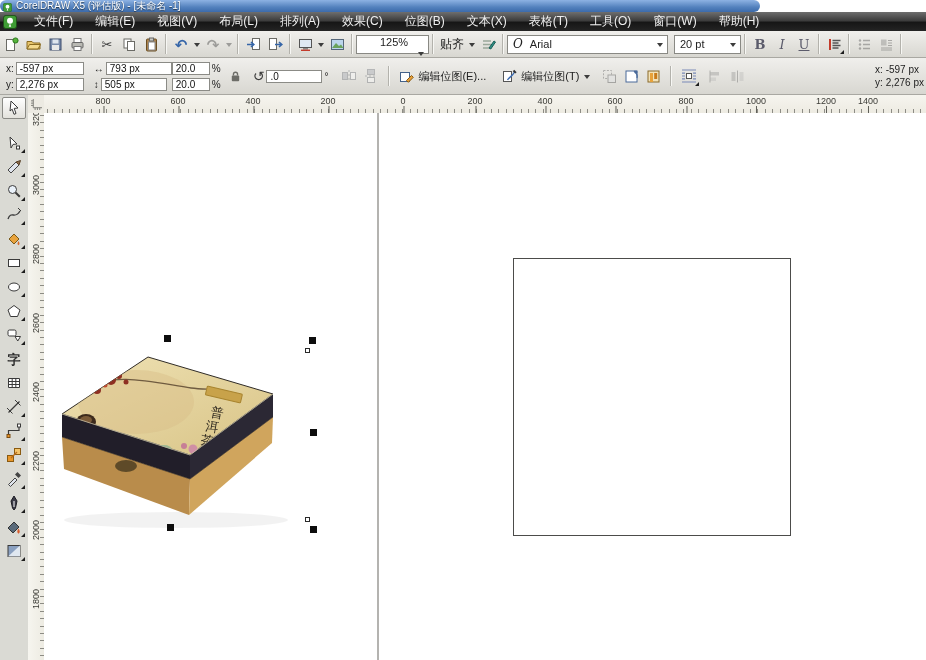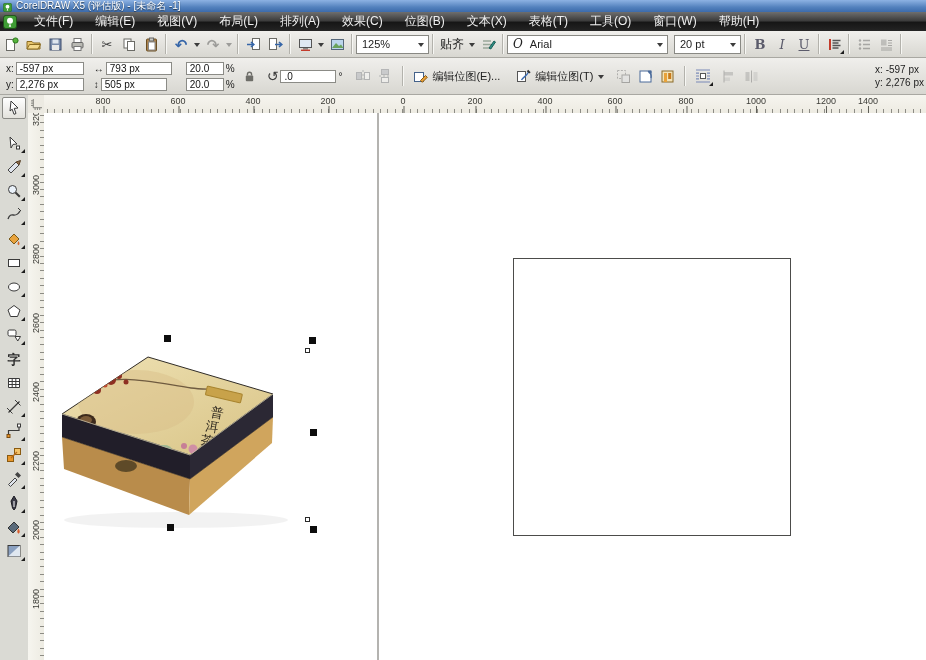--- a/index.html
+++ b/index.html
@@ -1,21 +1,21 @@
 <!DOCTYPE html>
 <html><head>
 <meta charset="utf-8">
 <style>
   html,body{margin:0;padding:0;}
   body{font-family:"Liberation Sans","DejaVu Sans",sans-serif;background:#888;}
   .app{position:relative;width:926px;height:660px;overflow:hidden;background:#fff;-webkit-user-select:none;user-select:none;}
 
   
-  .titlebar{position:absolute;left:0;top:0;width:926px;height:12px;
-    background:linear-gradient(#8db2e3,#5381bd 60%,#3c6bab);display:flex;align-items:flex-end;overflow:hidden;}
+  .titlebar{position:absolute;left:0;top:0;width:760px;height:12px;
+    background:linear-gradient(#8db2e3,#5381bd 60%,#3c6bab);display:flex;align-items:flex-end;overflow:hidden;border-radius:6px;}
   .titlebar .t-ico{margin:0 4px 0 3px;}
   .titlebar .t-text{color:#fff;font-size:10px;line-height:12px;text-shadow:0 1px 1px #234;white-space:nowrap;}
 
   
   .menubar{position:absolute;left:0;top:12px;width:926px;height:19px;
     background:linear-gradient(180deg,#6e6e6e 0%,#3d3d3d 45%,#161616 55%,#242424 100%);
     display:flex;align-items:center;}
   .menubar .m-ico{margin:0 6px 0 3px;display:flex;}
   .menu-item{color:#efefef;font-size:12px;padding:0 11px;line-height:19px;cursor:default;white-space:nowrap;}
 
@@ -186,21 +186,21 @@
         </svg>
     </span>
     <span class="caret"></span>
     <span class="tb-btn">
       <svg width="15" height="15" viewBox="0 0 15 15">
           <rect x="1.5" y="2.5" width="12" height="10" fill="#bcd6ec" stroke="#55677a"></rect>
           <path d="M2 11 L6 6 L9 9 L11 7.5 L13.5 11 Z" fill="#6aa35c"></path>
         </svg>
     </span>
     <span class="sep"></span>
-    <span class="combo" style="width:64px;">
+    <span class="combo" style="width:64px;flex-direction:column;">
       <span>125%</span>
       <span class="caret"></span>
     </span>
     <span class="sep"></span>
     <span class="tb-btn tb-wide">
       <span style="font-size:12px;color:#222;">贴齐</span>
     </span>
     <span class="caret"></span>
     <span class="tb-btn">
       <svg width="15" height="15" viewBox="0 0 15 15">
@@ -267,21 +267,21 @@
     <div class="stack" style="margin-left:8px;">
       <div class="hrow">
         <span class="pb-lbl">↔</span>
         <span class="pb-input" style="width:66px;">793 px</span>
       </div>
       <div class="hrow">
         <span class="pb-lbl">↕</span>
         <span class="pb-input" style="width:66px;">505 px</span>
       </div>
     </div>
-    <div class="stack" style="margin-left:14px;">
+    <div class="stack" style="">
       <div class="hrow">
         <span class="pb-input" style="width:38px;">20.0</span>
         <span class="pb-lbl">%</span>
       </div>
       <div class="hrow">
         <span class="pb-input" style="width:38px;">20.0</span>
         <span class="pb-lbl">%</span>
       </div>
     </div>
     <span class="tb-btn" style="margin-left:2px;">

